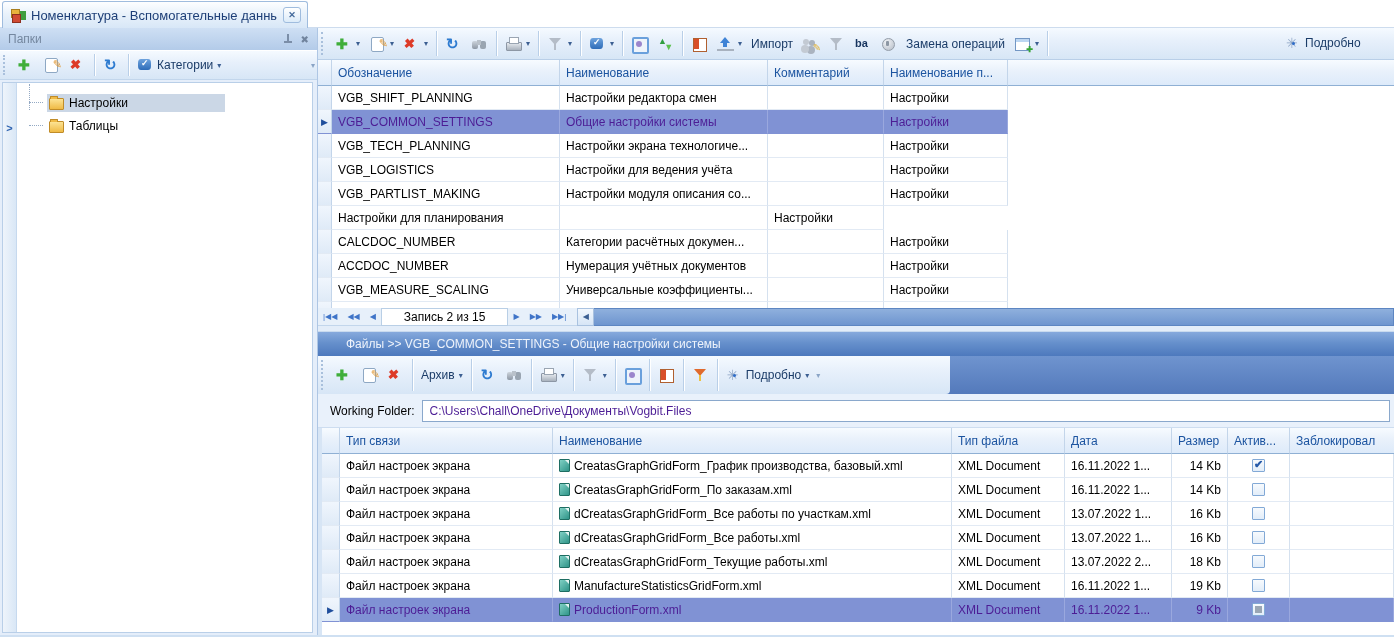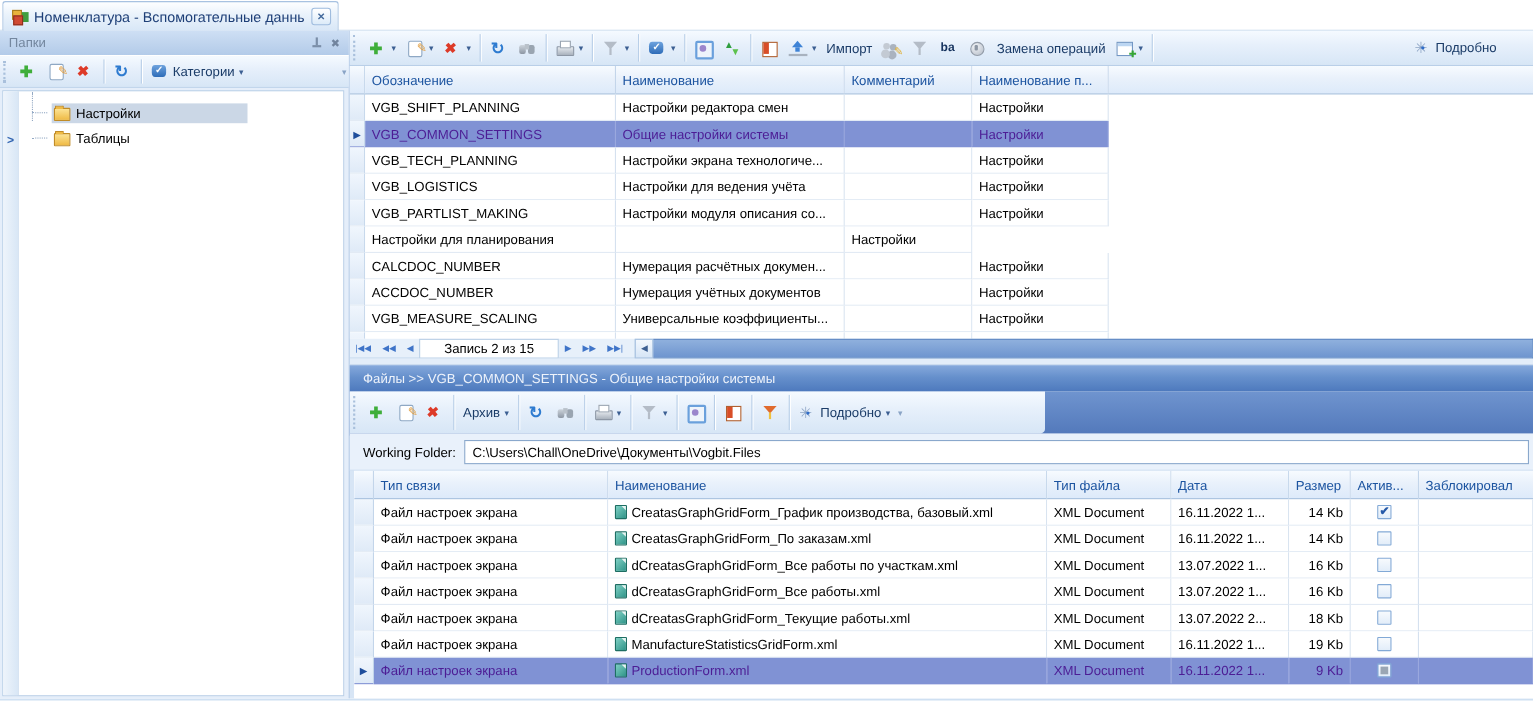--- a/index.html
+++ b/index.html
@@ -124,26 +124,26 @@
   
   .snav{position:absolute;left:318px;top:308px;width:1076px;height:18px;background:#e7f0fa;border-bottom:1px solid #c2d6ec;display:flex;align-items:center}
   .vcr{color:#3f74c8;font-size:8px;padding:0 5px;letter-spacing:0;display:flex;align-items:center;height:100%}
   .recbox{background:#fff;border:1px solid #b9cfe6;height:18px;display:flex;align-items:center;padding:0 22px;color:#000}
   .hscroll{flex:1;height:18px;margin-left:6px;background:#c3d6ec;display:flex}
   .harrow{width:17px;display:flex;align-items:center;justify-content:center;background:linear-gradient(#f2f7fd,#d6e5f6);color:#3c5f92;font-size:8px;border:1px solid #a9c2e0}
   .hthumb{flex:1;background:linear-gradient(#8fb0dd,#6e95cf);border:1px solid #5d86c2;border-left:none}
   .split{position:absolute;left:318px;top:326px;width:1076px;height:6px;background:#e3edf9;border-bottom:1px solid #c9daee}
 
   
-  .fhead{position:absolute;left:318px;top:332px;width:1076px;height:24px;display:flex;align-items:center;padding:0 12px;
+  .fhead{position:absolute;left:318px;top:332px;width:1076px;height:24px;display:flex;align-items:center;padding:0 28px;
       background:linear-gradient(#86a9dc,#6690cc 45%,#4d79bd);color:#eef3fb;white-space:nowrap;overflow:hidden}
   .fband{position:absolute;left:318px;top:356px;width:1076px;height:40px;background:linear-gradient(#6f94cf,#5278ba)}
   .ftbar{position:absolute;left:0;top:0;width:632px;height:38px;padding:0 2px;border-radius:0 0 4px 0}
   .wfrow{position:absolute;left:318px;top:394px;width:1076px;height:34px;background:#e9f1fb;display:flex;align-items:center;padding:0 4px 0 12px;gap:8px;border-bottom:1px solid #cdddf0}
-  .wfinput{flex:1;height:22px;border:1px solid #8aa8cc;background:#fff;padding:0 6px;font:12px "Liberation Sans",sans-serif;color:#000000}
+  .wfinput{flex:1;height:22px;border:1px solid #8aa8cc;background:#fff;padding:0 6px;font:12px "Liberation Sans",sans-serif;color:#4c1d95}
   .fstrip{position:absolute;left:318px;top:428px;width:4px;bottom:0;background:#d7e5f5}
 </style>
 </head>
 <body>
 
 <div id="app">
 
   <div class="tabstrip">
     <div class="tab">
       <span class="i-cubes"></span>
@@ -338,21 +338,21 @@
         <div class="grow">
           <div class="cell ind"></div>
           <div class="cell">Настройки для планирования</div>
           <div class="cell"></div>
           <div class="cell">Настройки</div>
           <div class="cell fill"></div>
         </div>
         <div class="grow">
           <div class="cell ind"></div>
           <div class="cell">CALCDOC_NUMBER</div>
-          <div class="cell">Нумерация расчётных докумен...</div>
+          <div class="cell">Категории расчётных докумен...</div>
           <div class="cell"></div>
           <div class="cell">Настройки</div>
           <div class="cell fill"></div>
         </div>
         <div class="grow">
           <div class="cell ind"></div>
           <div class="cell">ACCDOC_NUMBER</div>
           <div class="cell">Нумерация учётных документов</div>
           <div class="cell"></div>
           <div class="cell">Настройки</div>

